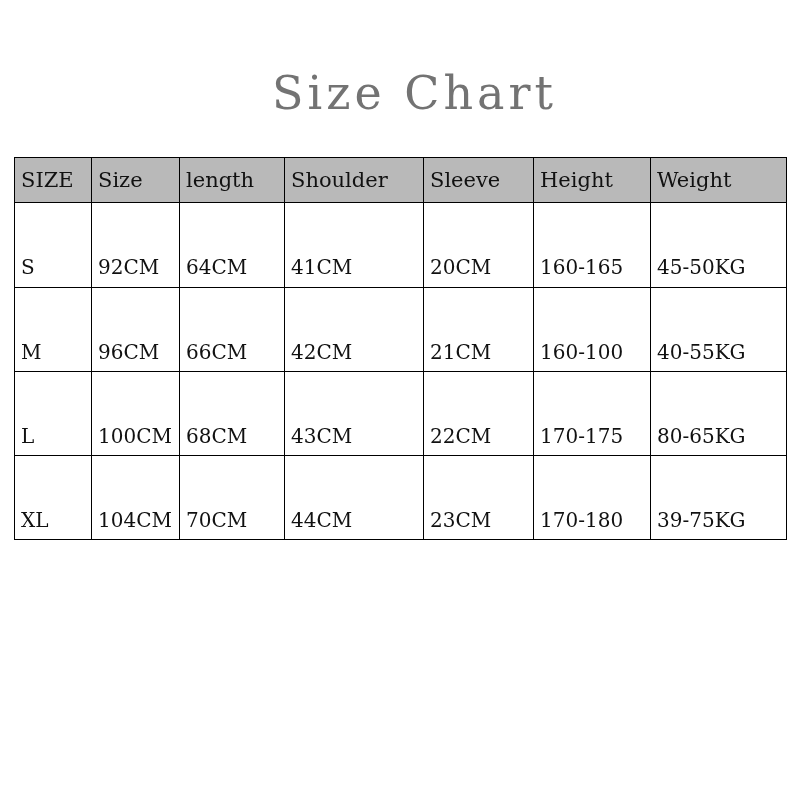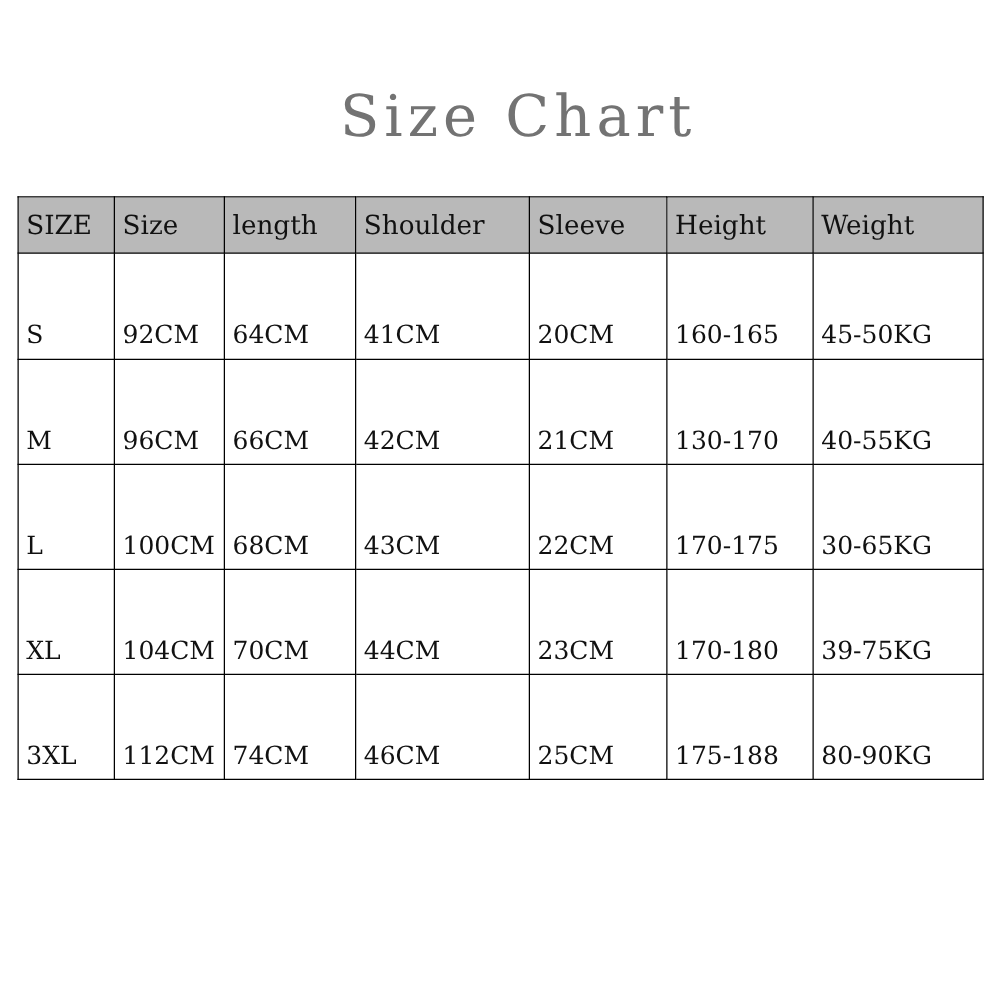--- a/index.html
+++ b/index.html
@@ -144,21 +144,21 @@
           <td>
               <span class="cell-text">66CM</span>
             </td>
           <td>
               <span class="cell-text">42CM</span>
             </td>
           <td>
               <span class="cell-text">21CM</span>
             </td>
           <td>
-              <span class="cell-text">130-170</span>
+              <span class="cell-text">160-100</span>
             </td>
           <td>
               <span class="cell-text">40-55KG</span>
             </td>
         </tr>
         <tr>
           <td>
               <span class="cell-text">L</span>
             </td>
           <td>
@@ -170,21 +170,21 @@
           <td>
               <span class="cell-text">43CM</span>
             </td>
           <td>
               <span class="cell-text">22CM</span>
             </td>
           <td>
               <span class="cell-text">170-175</span>
             </td>
           <td>
-              <span class="cell-text">30-65KG</span>
+              <span class="cell-text">80-65KG</span>
             </td>
         </tr>
         <tr>
           <td>
               <span class="cell-text">XL</span>
             </td>
           <td>
               <span class="cell-text">104CM</span>
             </td>
           <td>
@@ -194,42 +194,19 @@
               <span class="cell-text">44CM</span>
             </td>
           <td>
               <span class="cell-text">23CM</span>
             </td>
           <td>
               <span class="cell-text">170-180</span>
             </td>
           <td>
               <span class="cell-text">39-75KG</span>
-            </td>
-        </tr>
-        <tr>
-          <td>
-              <span class="cell-text">3XL</span>
-            </td>
-          <td>
-              <span class="cell-text">112CM</span>
-            </td>
-          <td>
-              <span class="cell-text">74CM</span>
-            </td>
-          <td>
-              <span class="cell-text">46CM</span>
-            </td>
-          <td>
-              <span class="cell-text">25CM</span>
-            </td>
-          <td>
-              <span class="cell-text">175-188</span>
-            </td>
-          <td>
-              <span class="cell-text">80-90KG</span>
             </td>
         </tr>
       </tbody>
     </table>
   </div>
 
 </div>
 
 </body></html>

